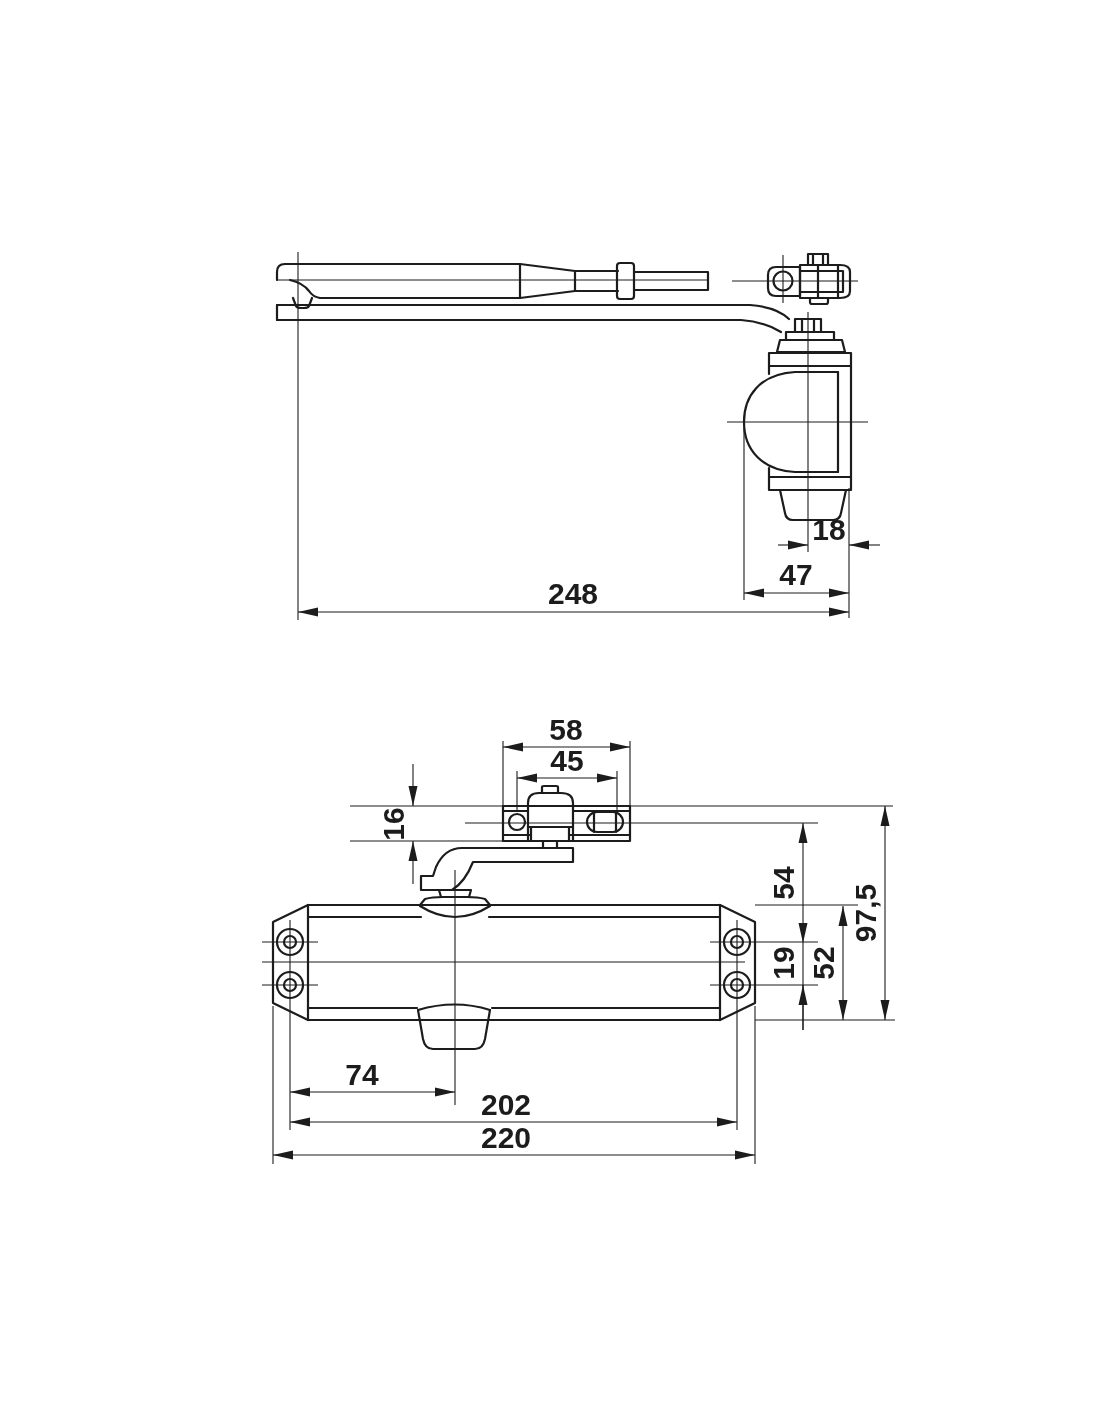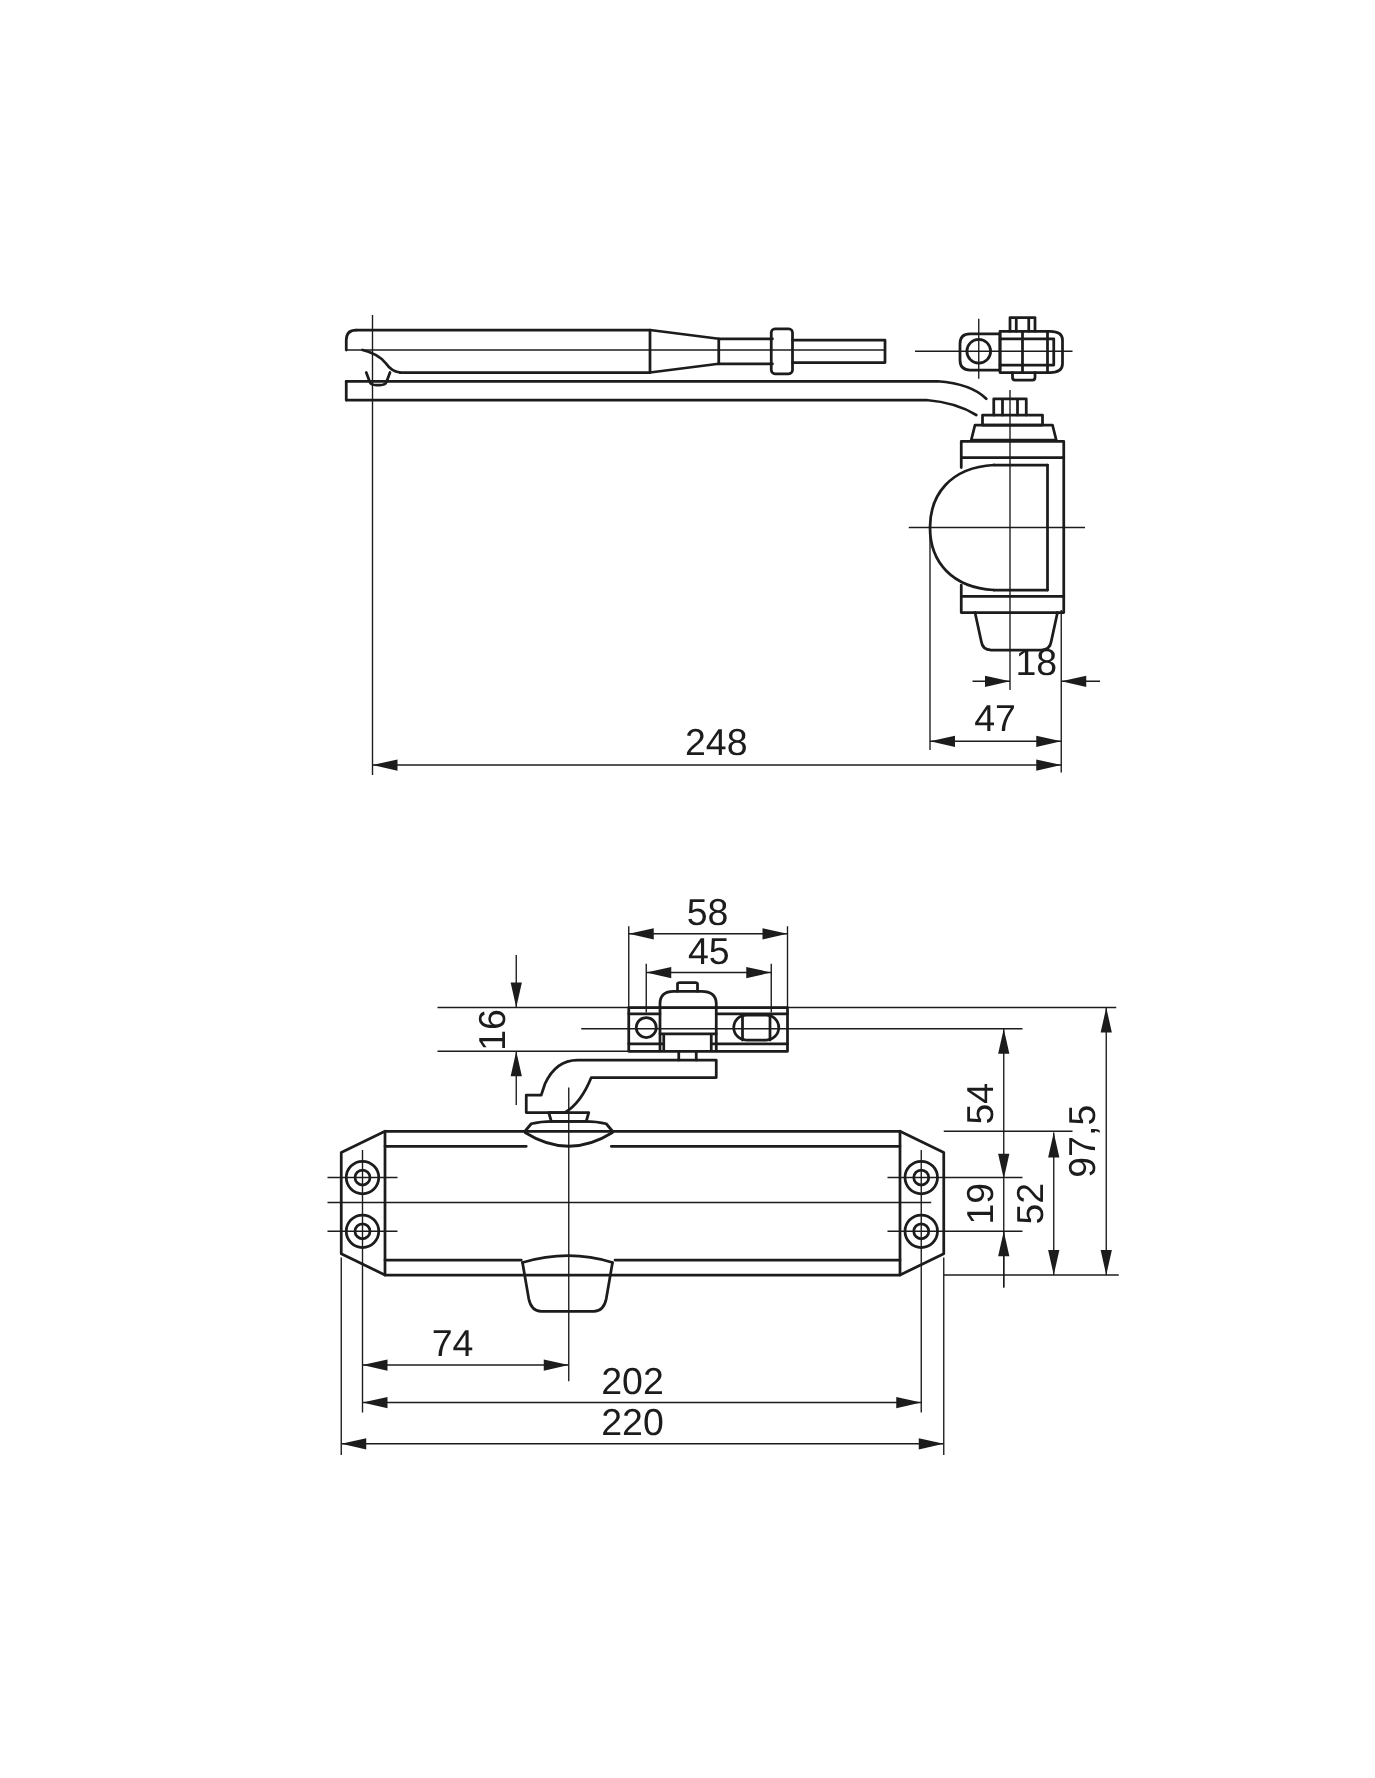--- a/index.html
+++ b/index.html
@@ -1,16 +1,16 @@
 <!DOCTYPE html>
 <html style="--ln: #1c1c1c; --bg: #ffffff;"><head>
 <meta charset="utf-8">
 <style>
   html,body{margin:0;padding:0;background:#fff;}
-  .page{position:relative;width:1008px;height:1422px;background:var(--bg,#fff);overflow:hidden;}
+  .page{position:relative;width:1008px;height:1422px;background:var(--bg,#fff);overflow:hidden;font-weight:bold;}
   svg{position:absolute;left:0;top:0;}
   
   .o{fill:none;stroke:var(--ln,#1c1c1c);stroke-width:2.2;stroke-linecap:round;stroke-linejoin:round;}
   
   .t{fill:none;stroke:var(--ln,#1c1c1c);stroke-width:1.1;stroke-linecap:butt;}
   .dimtxt{font-family:"Liberation Sans","DejaVu Sans",sans-serif;font-size:30px;fill:var(--ln,#1c1c1c);}
   .mid{text-anchor:middle;}
 </style>
 </head>
 <body>

